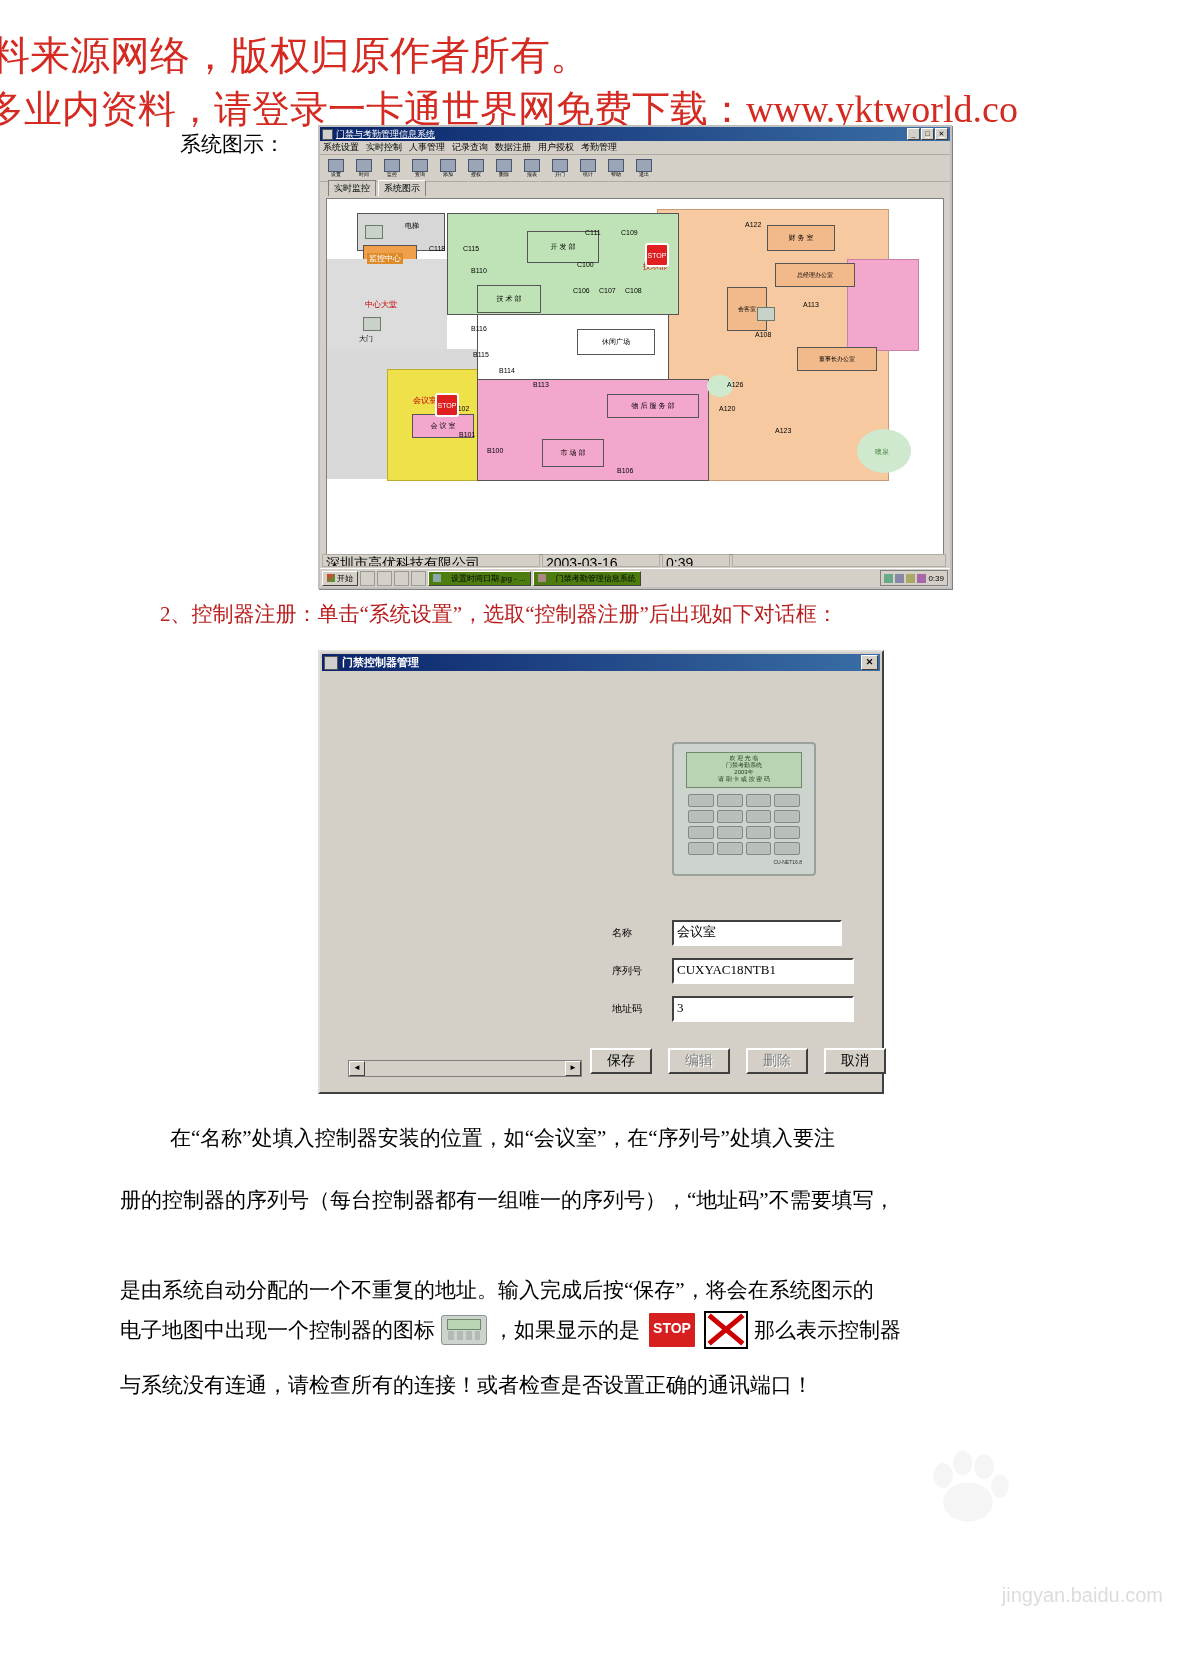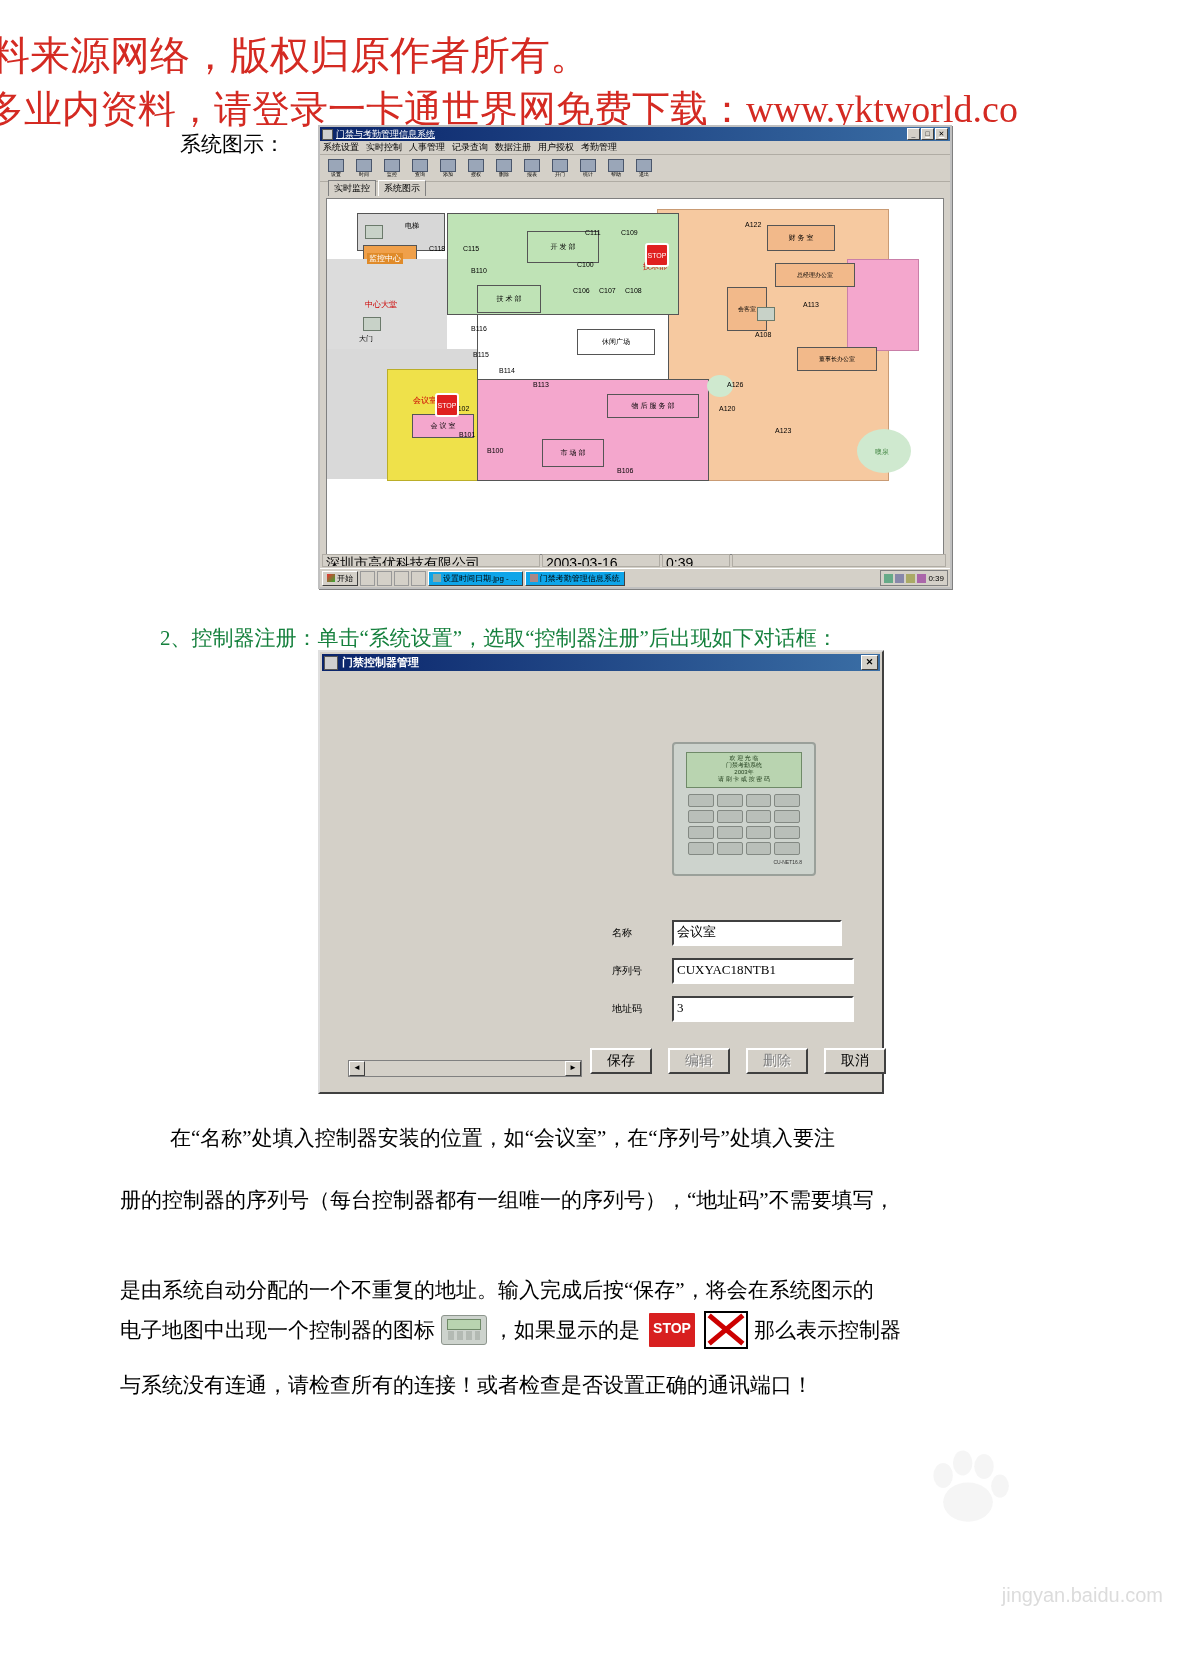--- a/index.html
+++ b/index.html
@@ -63,37 +63,37 @@
   }
   .statusbar div { border:1px solid #b0aca4; margin-right:2px; padding:0 3px; overflow:hidden; white-space:nowrap;}
   .taskbar {
     position:absolute; bottom:0; left:0; right:0; height:18px; background:#d4d0c8;
     border-top:1px solid #fff; display:flex; align-items:center; gap:2px; padding:0 2px;
     font-size:8px; font-family:"Liberation Sans", sans-serif;
   }
   .startbtn { background:#d4d0c8; border:1px solid #fff; border-right-color:#404040;border-bottom-color:#404040; padding:1px 4px; display:flex; align-items:center; gap:2px;}
   .startbtn .flag{width:8px;height:8px;background:linear-gradient(135deg,#e33,#3a3);}
   .tray { margin-left:auto; display:flex; align-items:center; gap:2px; border:1px solid #808080; padding:0 3px; height:14px;}
-  .taskitem { background:#0ea5e9; border:1px solid #fff; border-right-color:#404040;border-bottom-color:#404040; padding:1px 4px; display:flex; align-items:center; gap:2px; max-width:150px; overflow:hidden; white-space:nowrap;}
+  .taskitem { background:#4d7c0f; border:1px solid #fff; border-right-color:#404040;border-bottom-color:#404040; padding:1px 4px; display:flex; align-items:center; gap:10px; max-width:150px; overflow:hidden; white-space:nowrap;}
 
   
   .rm { position:absolute; border:1px solid #555; font-size:7px; display:flex; align-items:center; justify-content:center; color:#000; font-family:"Liberation Sans", sans-serif;}
   .grn { background:#bfe3b6; }
   .org { background:#f2b98a; }
   .pnk { background:#f4a7cd; }
   .gry { background:#d7d7d7; }
   .wht { background:#ffffff; }
   .lbl { position:absolute; font-size:7px; color:#000; font-family:"Liberation Sans", sans-serif;}
   .redlbl { position:absolute; font-size:8px; color:#cc0000;font-family:"Liberation Sans", sans-serif;}
   .stopsign { position:absolute; width:20px;height:20px;border-radius:3px;background:#e02020;color:#fff;font-size:7px;display:flex;align-items:center;justify-content:center;border:2px solid #fff; font-family:"Liberation Sans", sans-serif;}
   .greencircle{position:absolute;border-radius:50%;background:#cfe9cf;}
   .ctrlicon{position:absolute;width:16px;height:12px;background:#c8d2c8;border:1px solid #6b7a6b;}
 
   
-  .para2 { position:absolute; left:160px; top:600px; font-size:21px; color:#15803d;margin-top:24px; }
+  .para2 { position:absolute; left:160px; top:600px; font-size:21px; color:#b91c1c; }
 
   
   .win2 {
     position:absolute; left:318px; top:650px; width:562px; height:440px;
     background:#d4d0c8; border:2px solid #dfdfdf;
     border-right-color:#404040; border-bottom-color:#404040;
   }
   .win2 .titlebar2 {
     height:17px; margin:2px; background:linear-gradient(90deg,#0a246a,#3a6ea5);
     color:#fff; font-size:11px; display:flex; align-items:center; padding:0 2px;

